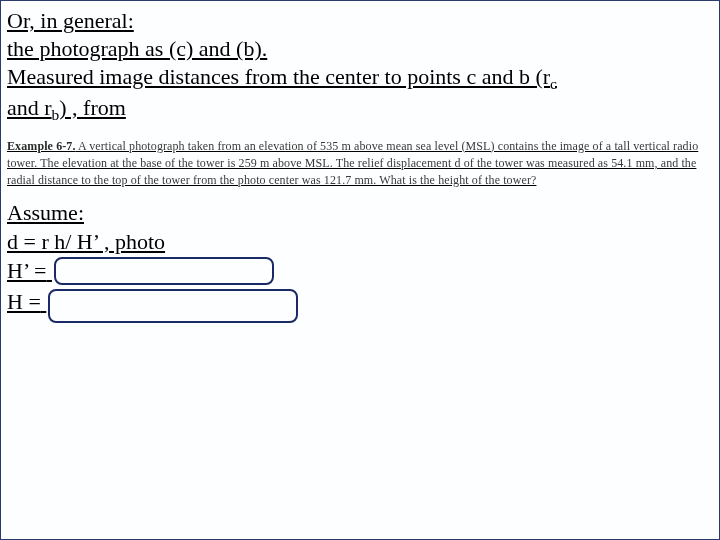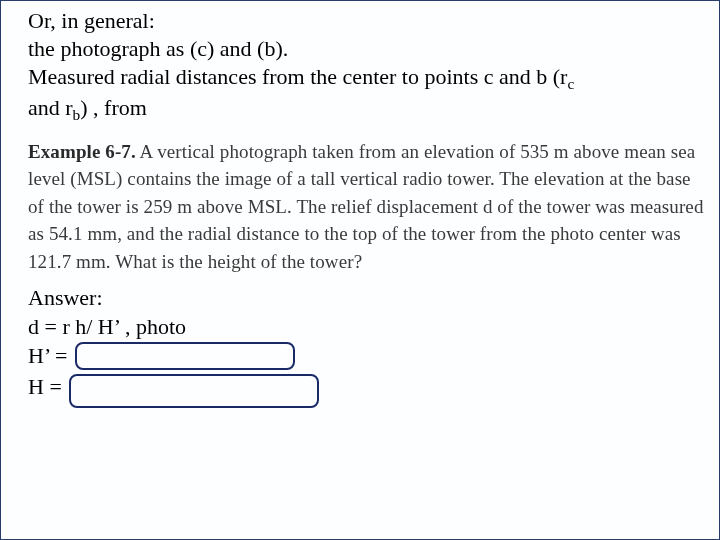--- a/index.html
+++ b/index.html
@@ -8,31 +8,32 @@
     height: 540px;
     background: #fdfeff;
     font-family: "Times New Roman", Times, serif;
     font-size: 22px;
     color: #000;
     position: relative;
     overflow: hidden;
     border: 1px solid #2a3a6a;
   }
   .content {
-    padding: 6px 10px 0 27px;
+    padding: 6px 10px 0 6px;
     line-height: 1.28;
+    text-decoration: underline;
   }
   .sub { vertical-align: sub; font-size: 0.7em; }
   .example-box {
     margin: 10px 0 6px 0;
     padding: 2px 0;
   }
   .example-text {
     font-family: Georgia, "Times New Roman", serif;
-    font-size: 19px;
+    font-size: 12px;
     color: #3a3a3a;
     line-height: 1.45;
     letter-spacing: 0.1px;
   }
   .example-text b { color: #2a2a2a; }
   .answer-block {
     margin-top: 4px;
     line-height: 1.32;
   }
   .redact {
@@ -48,36 +49,36 @@
 </head>
 <body>
 
 <div class="content">
 
   <div>Or, in general:</div>
 
   <div>the photograph as (c) and (b).</div>
 
   <div>
-    <span>Measured radial distances from the center to points c and b (r</span><span class="sub">c</span>
+    <span>Measured image distances from the center to points c and b (r</span><span class="sub">c</span>
   </div>
   <div>
     <span>and r</span><span class="sub">b</span><span>) , from</span>
   </div>
 
 
 
   <div class="example-box">
     <div class="example-text">
       <b>Example 6-7.</b><span> A vertical photograph taken from an elevation of 535 m above mean sea level (MSL) contains the image of a tall vertical radio tower. The elevation at the base of the tower is 259 m above MSL. The relief displacement d of the tower was measured as 54.1 mm, and the radial distance to the top of the tower from the photo center was 121.7 mm. What is the height of the tower?</span>
     </div>
   </div>
 
   <div class="answer-block">
-    <div>Answer:</div>
+    <div>Assume:</div>
     <div>d = r h/ H’  , photo</div>
     <div>
       <span>H’ =</span>
       <span class="redact redact-1"></span>
     </div>
     <div>
       <span>H =</span>
       <span class="redact redact-2"></span>
     </div>
   </div>

